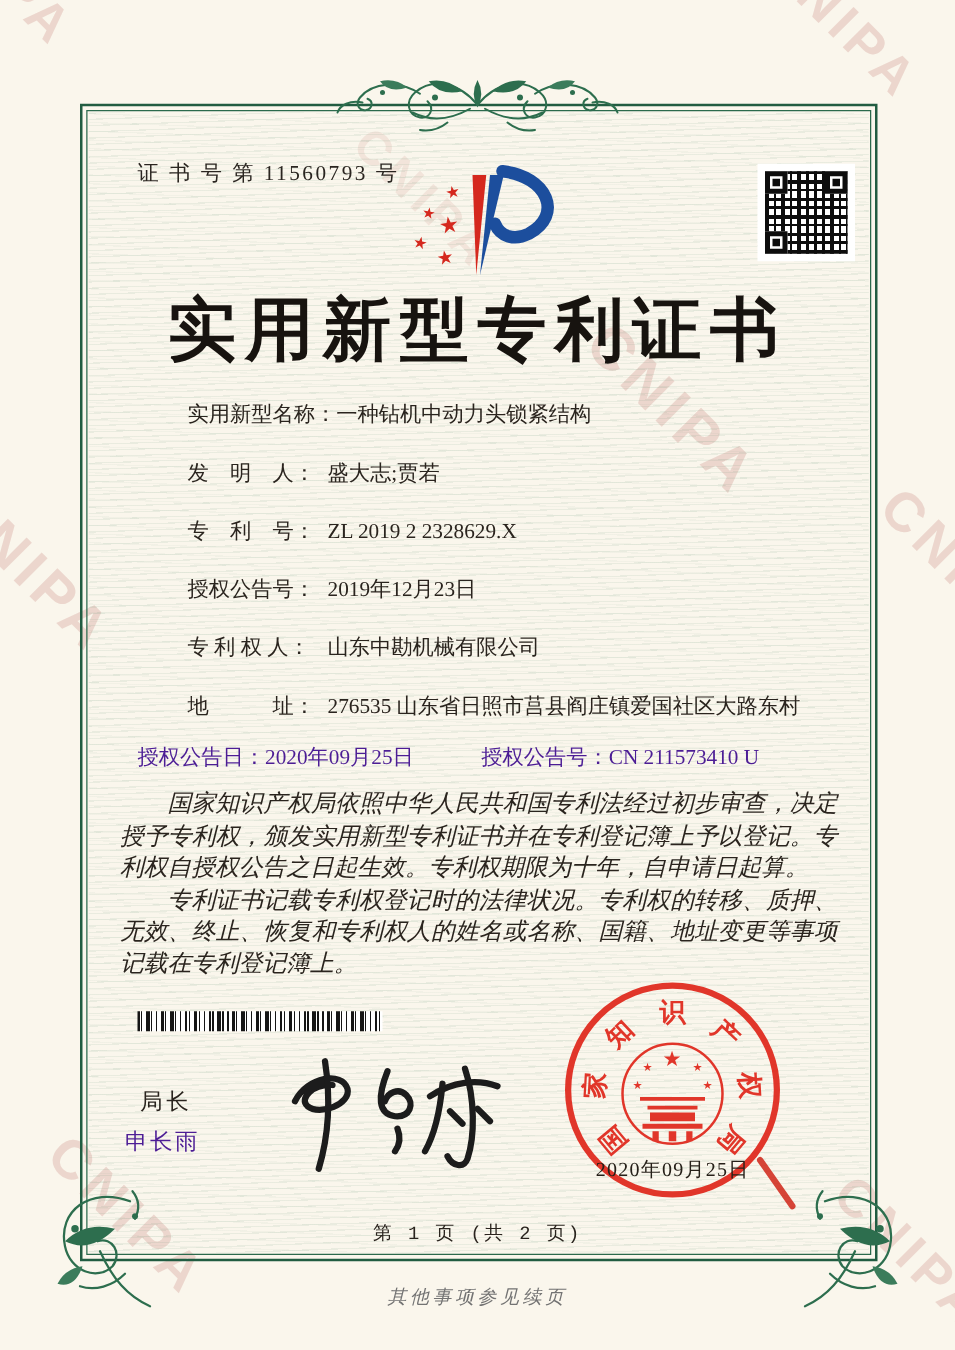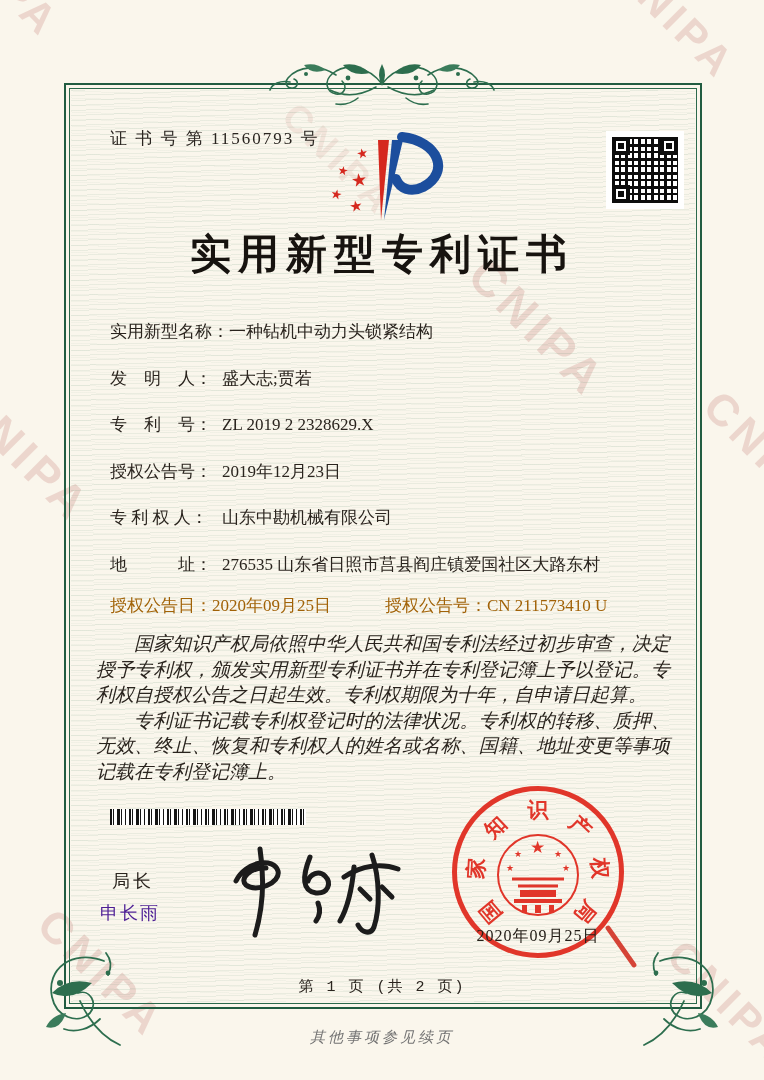--- a/index.html
+++ b/index.html
@@ -57,28 +57,28 @@
     background:
       repeating-linear-gradient(90deg,#0d0d0d 0 3px,transparent 3px 7px,#0d0d0d 7px 9px,transparent 9px 13px),
       repeating-linear-gradient(0deg,#0d0d0d 0 3px,transparent 3px 8px,#0d0d0d 8px 10px,transparent 10px 14px);
     background-color:#fff;
   }
   .finder{position:absolute;width:18px;height:18px;border:4px solid #0d0d0d;background:#fff;box-sizing:border-box;}
   .finder::after{content:"";position:absolute;inset:2px;background:#0d0d0d;}
   .finder.tl{left:0;top:0;} .finder.tr{right:0;top:0;} .finder.bl{left:0;bottom:0;}
   .title{
     position:absolute;left:0;top:227px;width:100%;text-align:center;
-    font-size:41px;font-weight:bold;letter-spacing:7px;color:#17130f;
+    font-size:55px;font-weight:bold;letter-spacing:7px;color:#17130f;
   }
   
   .fields{position:absolute;left:110px;top:320px;width:560px;}
   .frow{display:flex;margin-bottom:22.5px;font-size:17px;line-height:24px;color:#2a241e;}
-  .frow .flabel{flex:0 0 112px;white-space:pre;}
+  .frow .flabel{flex:0 0 112px;white-space:pre;margin-left:40px;}
   .frow .fvalue{white-space:pre;}
-  .grant-row{position:absolute;left:110px;top:594px;width:560px;font-size:17px;color:#a16207;}
+  .grant-row{position:absolute;left:110px;top:594px;width:560px;font-size:17px;color:#4c1d95;}
   .grant-no{position:absolute;left:275px;top:0;white-space:pre;}
   
   .body-text{
     position:absolute;left:96px;top:631px;width:574px;
     font-size:19px;line-height:25.5px;font-style:italic;color:#2a241e;
     text-align:justify;
   }
   .body-text p{margin:0;text-indent:2em;}
   
   .barcode{

